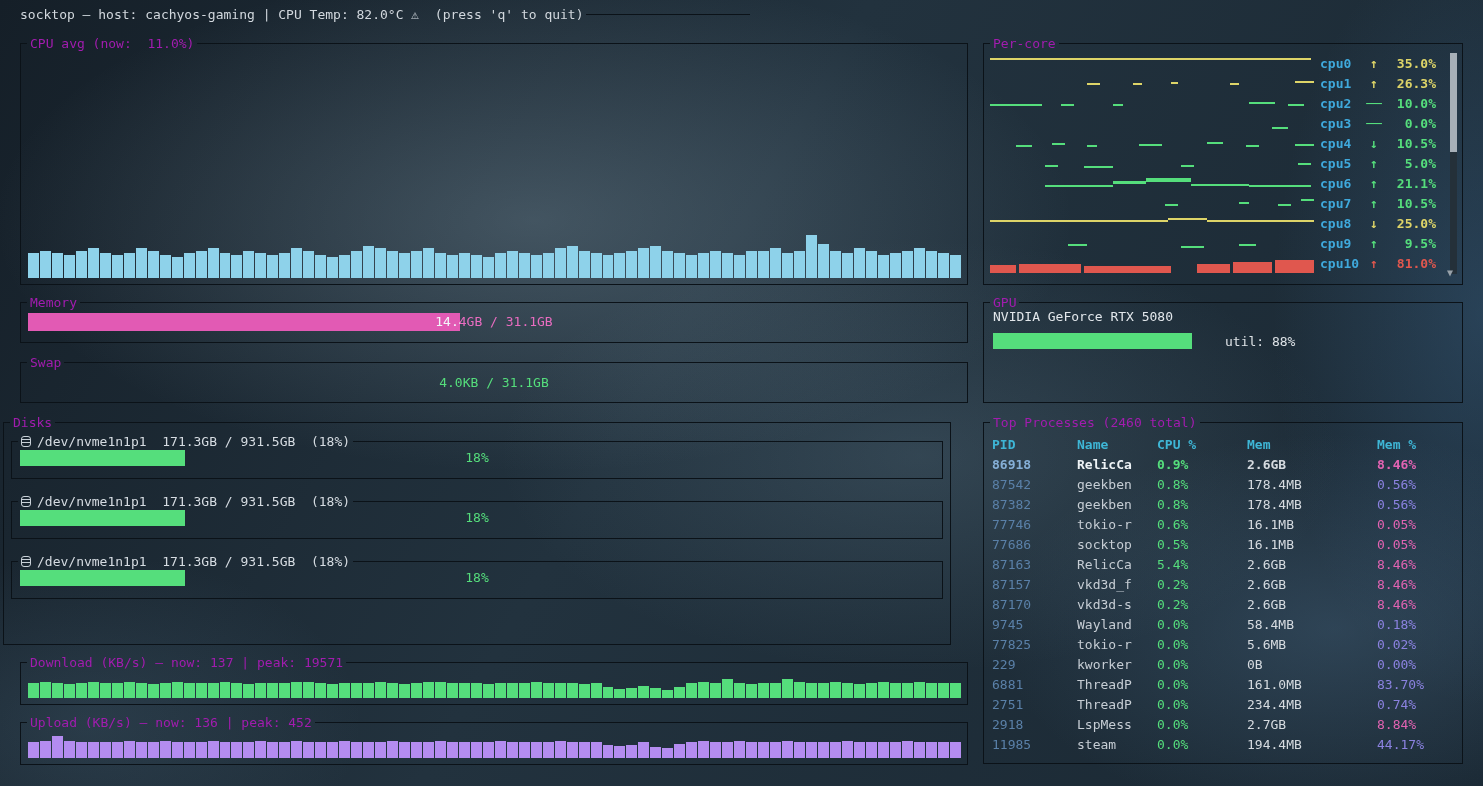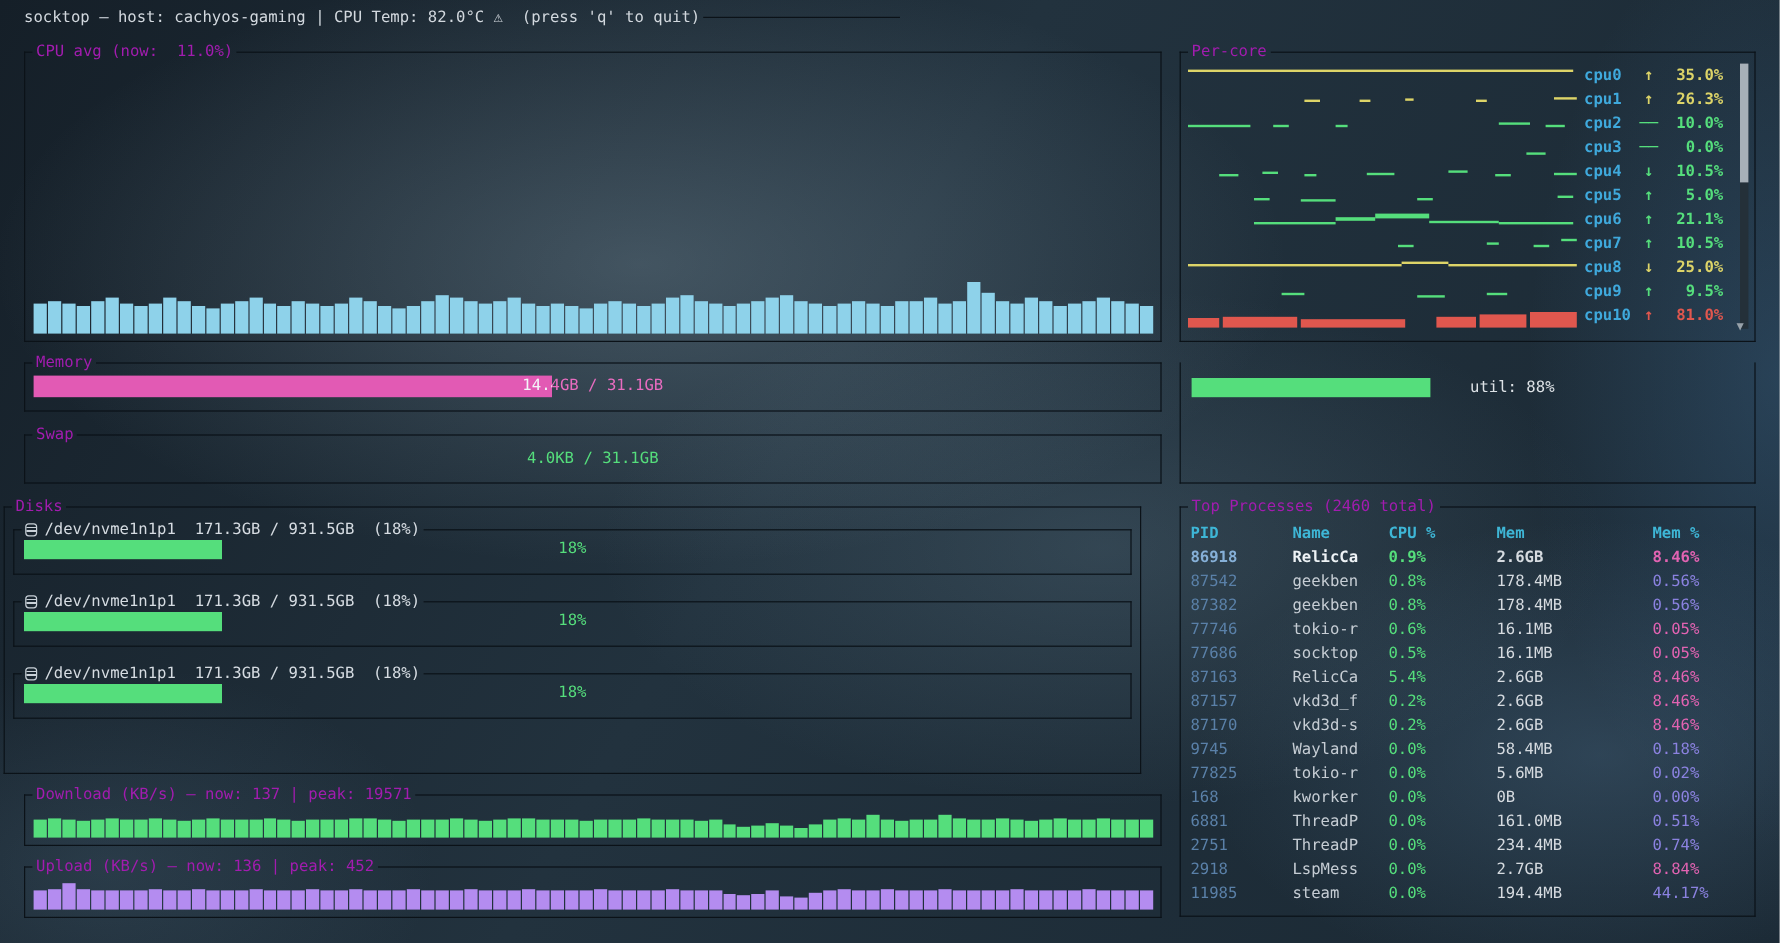--- a/index.html
+++ b/index.html
@@ -373,21 +373,27 @@
       <span class="ln a"></span>
       <span class="tlabel">Swap</span>
       <span class="ln b"></span>
     </div>
     <div class="pbody-center">
       <div class="swap-label">4.0KB / 31.1GB</div>
     </div>
   </div>
 
   <div class="panel" id="panel-gpu">
+    <div class="ptop">
+      <span class="ln a"></span>
+      <span class="tlabel">GPU</span>
+      <span class="ln b"></span>
+    </div>
     <div class="gpu-body">
+      <div class="gpu-name">NVIDIA GeForce RTX 5080</div>
       <div class="gpurow">
         <div class="gbar">
           <div class="gfill greenf" style="width: 88%;"></div>
         </div>
         <span class="glabel">util: 88%</span>
       </div>
     </div>
   </div>
 
   <div class="panel" id="panel-disks">
@@ -637,22 +643,22 @@
           <div class="prow top"><span class="c-pid">86918</span><span class="c-name">RelicCa</span><span class="c-cpu">0.9%</span><span class="c-mem">2.6GB</span><span class="c-memp pink">8.46%</span></div>
           <div class="prow"><span class="c-pid">87542</span><span class="c-name">geekben</span><span class="c-cpu">0.8%</span><span class="c-mem">178.4MB</span><span class="c-memp violet">0.56%</span></div>
           <div class="prow"><span class="c-pid">87382</span><span class="c-name">geekben</span><span class="c-cpu">0.8%</span><span class="c-mem">178.4MB</span><span class="c-memp violet">0.56%</span></div>
           <div class="prow"><span class="c-pid">77746</span><span class="c-name">tokio-r</span><span class="c-cpu">0.6%</span><span class="c-mem">16.1MB</span><span class="c-memp pink">0.05%</span></div>
           <div class="prow"><span class="c-pid">77686</span><span class="c-name">socktop</span><span class="c-cpu">0.5%</span><span class="c-mem">16.1MB</span><span class="c-memp pink">0.05%</span></div>
           <div class="prow"><span class="c-pid">87163</span><span class="c-name">RelicCa</span><span class="c-cpu">5.4%</span><span class="c-mem">2.6GB</span><span class="c-memp pink">8.46%</span></div>
           <div class="prow"><span class="c-pid">87157</span><span class="c-name">vkd3d_f</span><span class="c-cpu">0.2%</span><span class="c-mem">2.6GB</span><span class="c-memp pink">8.46%</span></div>
           <div class="prow"><span class="c-pid">87170</span><span class="c-name">vkd3d-s</span><span class="c-cpu">0.2%</span><span class="c-mem">2.6GB</span><span class="c-memp pink">8.46%</span></div>
           <div class="prow"><span class="c-pid">9745</span><span class="c-name">Wayland</span><span class="c-cpu">0.0%</span><span class="c-mem">58.4MB</span><span class="c-memp violet">0.18%</span></div>
           <div class="prow"><span class="c-pid">77825</span><span class="c-name">tokio-r</span><span class="c-cpu">0.0%</span><span class="c-mem">5.6MB</span><span class="c-memp violet">0.02%</span></div>
-          <div class="prow"><span class="c-pid">168</span><span class="c-name">kworker</span><span class="c-cpu">0.0%</span><span class="c-mem">0B</span><span class="c-memp violet">0.00%</span></div>
-          <div class="prow"><span class="c-pid">6881</span><span class="c-name">ThreadP</span><span class="c-cpu">0.0%</span><span class="c-mem">161.0MB</span><span class="c-memp violet">0.51%</span></div>
+          <div class="prow"><span class="c-pid">229</span><span class="c-name">kworker</span><span class="c-cpu">0.0%</span><span class="c-mem">0B</span><span class="c-memp violet">0.00%</span></div>
+          <div class="prow"><span class="c-pid">6881</span><span class="c-name">ThreadP</span><span class="c-cpu">0.0%</span><span class="c-mem">161.0MB</span><span class="c-memp violet">83.70%</span></div>
           <div class="prow"><span class="c-pid">2751</span><span class="c-name">ThreadP</span><span class="c-cpu">0.0%</span><span class="c-mem">234.4MB</span><span class="c-memp violet">0.74%</span></div>
           <div class="prow"><span class="c-pid">2918</span><span class="c-name">LspMess</span><span class="c-cpu">0.0%</span><span class="c-mem">2.7GB</span><span class="c-memp pink">8.84%</span></div>
           <div class="prow"><span class="c-pid">11985</span><span class="c-name">steam</span><span class="c-cpu">0.0%</span><span class="c-mem">194.4MB</span><span class="c-memp violet">44.17%</span></div>
         </div>
     </div>
   </div>
 
 </div>
 
 </body></html>

